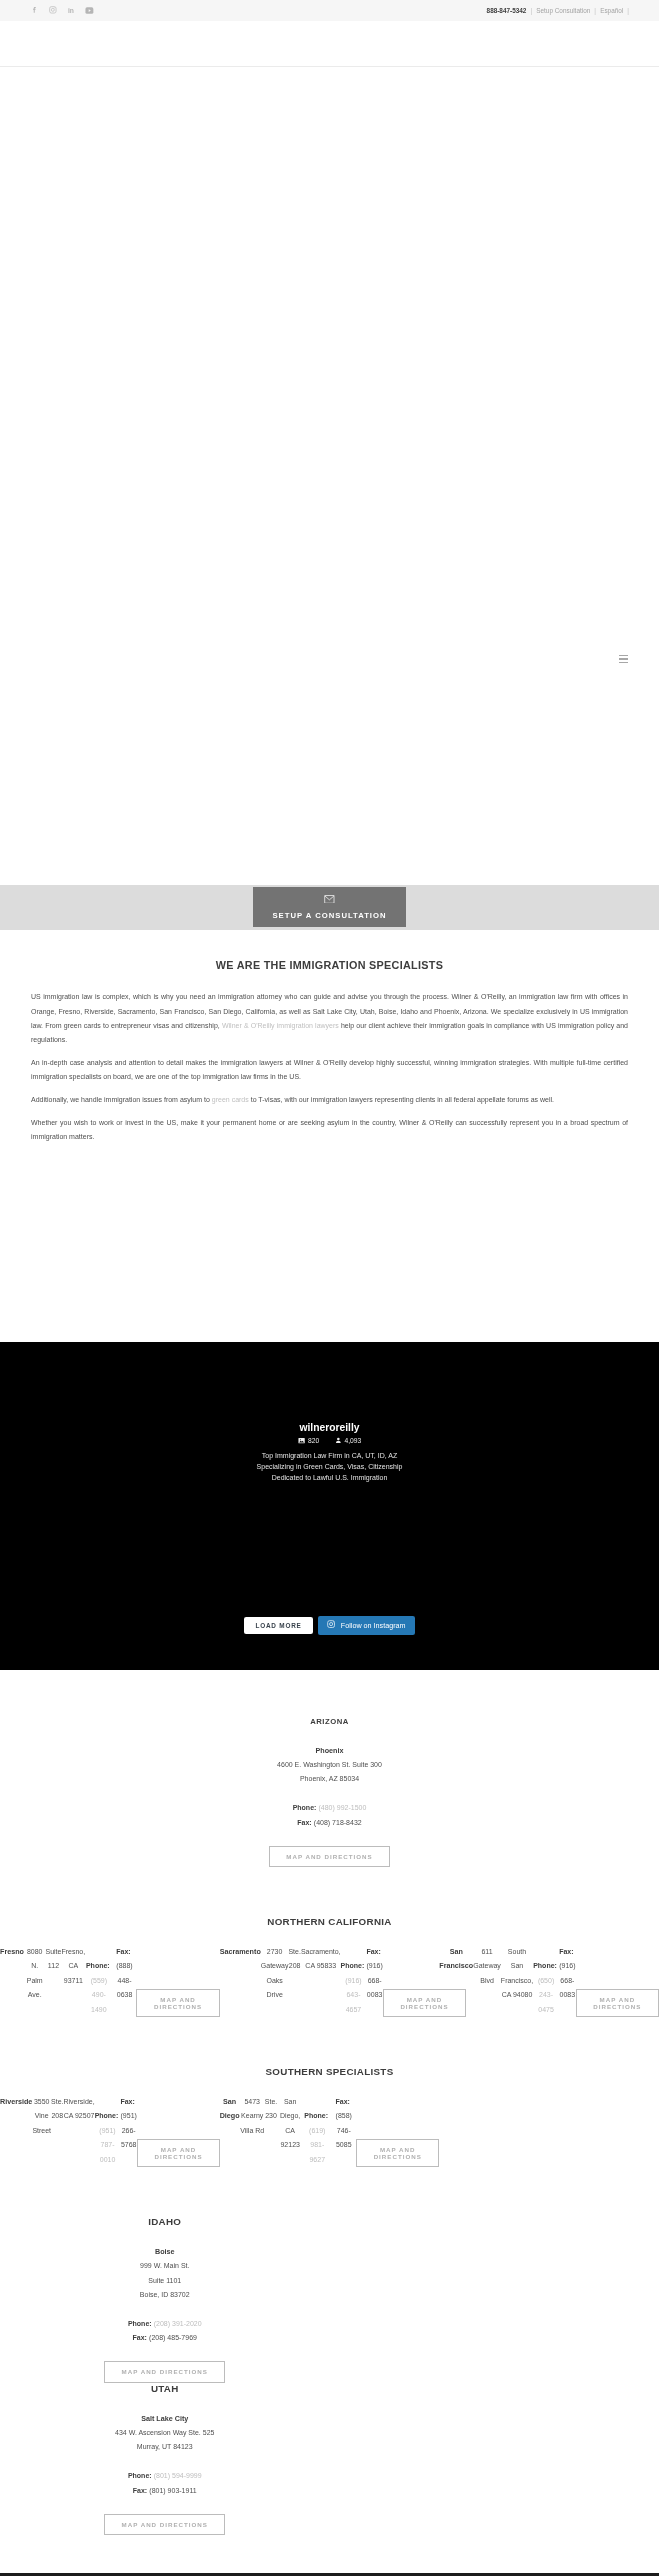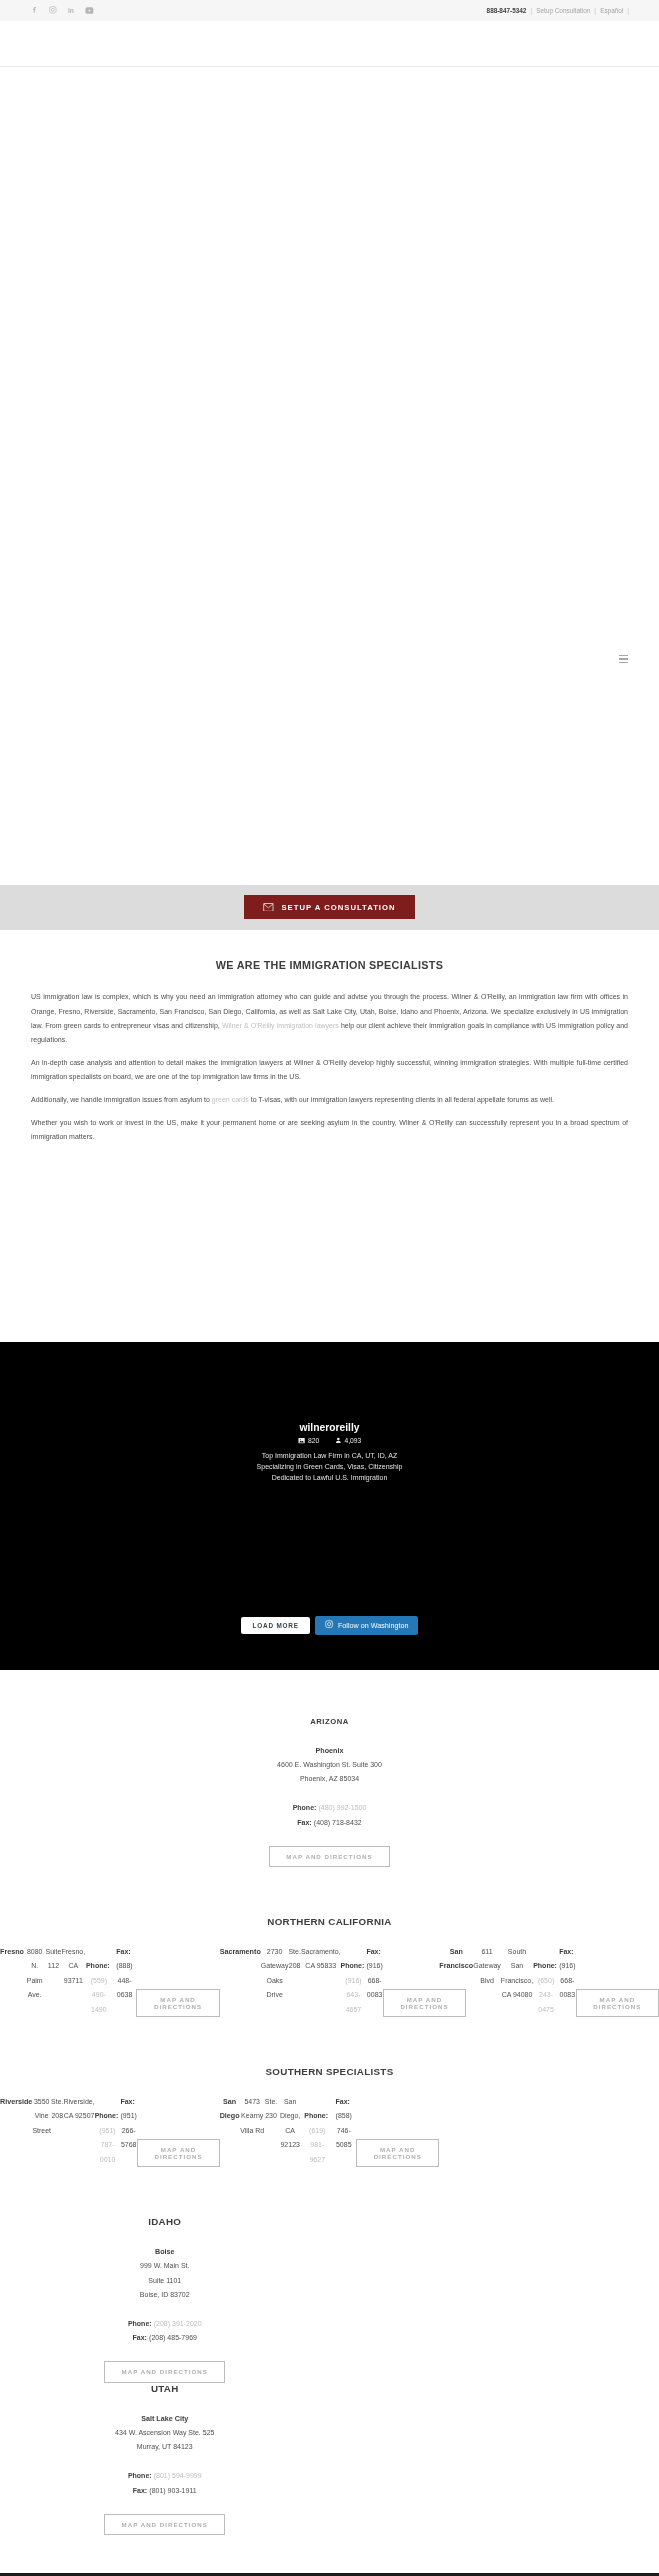--- a/index.html
+++ b/index.html
@@ -19,21 +19,21 @@
 
   
   .site-header { height:46px; background:#fff; border-bottom:0.5px solid #ebebeb; }
   .hero { height:818px; background:#ffffff; position:relative; }
   .hamburger { position:absolute; top:588px; right:31px; width:9.3px; cursor:pointer; }
   .hamburger span { display:block; height:1.5px; background:#a7a7a7; margin-bottom:2.1px; }
   .hamburger span:last-child { margin-bottom:0; }
 
   
   .cta-band { height:45px; background:#dcdcdc; display:flex; align-items:center; justify-content:center; }
-  .cta-btn { background:#7f1d1d; color:#fff; display:flex; align-items:center; gap:7.2px; padding:7.7px 19.6px; font-size:7.7px; font-weight:bold; letter-spacing:1px; text-decoration:none; cursor:pointer; }
+  .cta-btn { background:#737373; color:#fff; display:flex; align-items:center; gap:7.2px; padding:7.7px 19.6px; font-size:7.7px; font-weight:bold; letter-spacing:1px; text-decoration:none; cursor:pointer;flex-direction:column; }
   .cta-btn svg { display:block; }
 
   
   .intro { height:412px; padding:29px 31px 0 31px; }
   .intro h2 { margin:0 0 19.6px 0; text-align:center; font-size:10.8px; letter-spacing:0.3px; color:#3d3d3d; font-weight:bold; }
   .intro p { margin:0 0 8.2px 0; font-size:7px; line-height:14.4px; text-align:justify; color:#4f4f4f; }
   .intro a.muted-link { color:#bfbfbf; text-decoration:none; cursor:pointer; }
 
   
   .insta { height:328px; background:#000000; color:#fff; display:flex; flex-direction:column; align-items:center; padding:80px 0 35px 0; }
@@ -173,21 +173,21 @@
   <div class="insta-actions">
     <button class="load-more">LOAD MORE</button>
     <button class="follow-btn" style="background: rgb(37, 120, 181);">
       <span>
         <svg viewBox="0 0 24 24" width="8.2" height="8.2" fill="none" stroke="#fff" stroke-width="2">
             <rect x="2" y="2" width="20" height="20" rx="5.5"></rect>
             <circle cx="12" cy="12" r="4.6"></circle>
             <circle cx="18" cy="6" r="1.4" fill="#fff" stroke="none"></circle>
           </svg>
       </span>
-      <span>Follow on Washington</span>
+      <span>Follow on Instagram</span>
     </button>
   </div>
 </section>
 
 <section class="locations">
   <div>
       <div class="loc-row single">
         <div class="loc-group">
           <div class="group-name">ARIZONA</div>
           <div class="offices">

